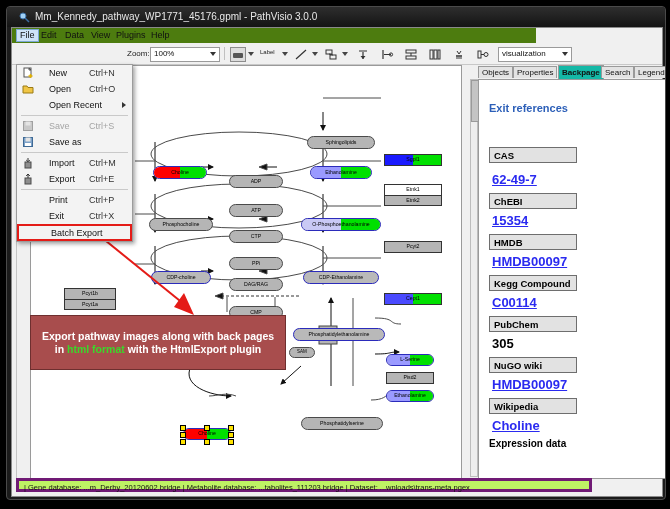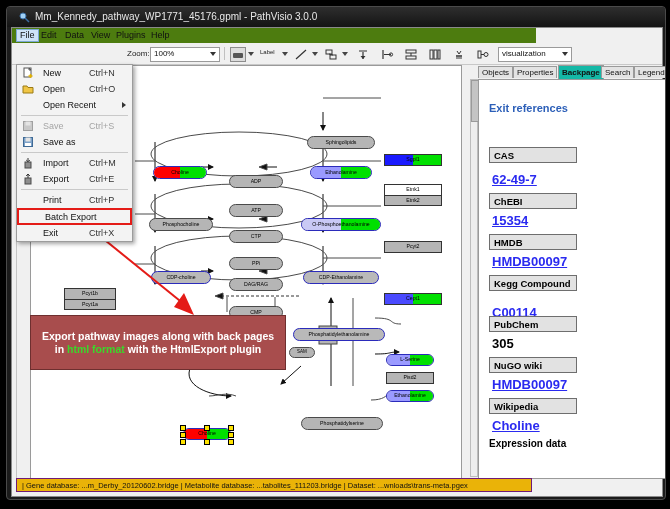--- a/index.html
+++ b/index.html
@@ -43,21 +43,21 @@
   .tb-sep{position:absolute;top:4px;width:1px;height:13px;background:#c0c0c0;}
   .drop-arw{position:absolute;top:9px;width:0;height:0;
             border-left:3px solid transparent;border-right:3px solid transparent;
             border-top:4px solid #444;}
 
   
   .filemenu{position:absolute;left:4px;top:36px;width:115px;
             background:#f3f3f3;border:1px solid #9c9c9c;z-index:60;
             box-shadow:2px 2px 4px rgba(0,0,0,.35);}
   .fm-row{position:relative;height:16px;font-size:9px;color:#111;}
-  .fm-row .lab{position:absolute;left:26px;top:3px;}
+  .fm-row .lab{position:absolute;left:32px;top:3px;}
   .fm-row .acc{position:absolute;left:72px;top:3px;color:#333;}
   .fm-row.dis .lab,.fm-row.dis .acc{color:#a5a5a5;}
   .fm-row .gly{position:absolute;left:5px;top:2px;width:12px;height:12px;}
   .fm-sep{height:1px;background:#c9c9c9;margin:2px 4px;}
   .fm-sub{position:absolute;right:6px;top:5px;width:0;height:0;
           border-top:3px solid transparent;border-bottom:3px solid transparent;
           border-left:4px solid #333;}
   .fm-row.hl{border:2px solid #e41b17;box-sizing:border-box;height:17px;}
   .fm-row.hl .lab{top:2px;}
 
@@ -114,22 +114,22 @@
               color:#2c5fb8;}
   .xr-hdr{position:absolute;left:10px;width:88px;height:16px;background:#e2e2e2;
           border:1px solid #6e6e6e;box-sizing:border-box;font-size:9.5px;
           font-weight:bold;color:#000;line-height:15px;padding-left:4px;}
   .xr-val{position:absolute;left:13px;font-size:13px;font-weight:bold;}
   .xr-val.link{color:#2a2af0;text-decoration:underline;}
   .xr-val.plain{color:#000;text-decoration:none;}
   .expr{position:absolute;left:10px;font-size:10px;font-weight:bold;color:#000;}
 
   
-  .statusbar{position:absolute;left:4px;top:450px;width:516px;height:14px;
-             background:#eab308;border:1px solid #701a75;box-sizing:border-box;}
+  .statusbar{position:absolute;left:4px;top:450px;width:576px;height:14px;
+             background:#bef264;border:3px solid #701a75;box-sizing:border-box;}
   .status-txt{position:absolute;left:5px;top:2px;font-size:7.5px;color:#111;
               white-space:nowrap;}
 </style>
 </head>
 <body>
 
 <div class="screen">
   <div class="win">
 
     <div class="titlebar">
@@ -511,26 +511,26 @@
             <path d="M6 5 V1 M4.2 3 L6 1 L7.8 3" stroke="#333" fill="none"></path>
           </svg>
           <span class="lab">Export</span>
           <span class="acc">Ctrl+E</span>
         </div>
         <div class="fm-sep"></div>
         <div class="fm-row">
           <span class="lab">Print</span>
           <span class="acc">Ctrl+P</span>
         </div>
+        <div class="fm-row">
+          <span class="lab">Exit</span>
+          <span class="acc">Ctrl+X</span>
+        </div>
         <div class="fm-row hl">
           <span class="lab">Batch Export</span>
-        </div>
-        <div class="fm-row">
-          <span class="lab">Exit</span>
-          <span class="acc">Ctrl+X</span>
         </div>
       </div>
 
       <div class="rpanel">
         <div class="tabs">
           <div class="tab" style="left:8px;">Objects</div>
           <div class="tab" style="left:43px;">Properties</div>
           <div class="tab active" style="left:88px;">Backpage</div>
           <div class="tab" style="left:131px;">Search</div>
           <div class="tab" style="left:164px;text-align:right;">Legend</div>
@@ -546,21 +546,21 @@
           <div class="xr-hdr" style="top:67px;">CAS</div>
           <a class="xr-val link" style="top:92px;" href="#">62-49-7</a>
 
           <div class="xr-hdr" style="top:113px;">ChEBI</div>
           <a class="xr-val link" style="top:133px;" href="#">15354</a>
 
           <div class="xr-hdr" style="top:154px;">HMDB</div>
           <a class="xr-val link" style="top:174px;" href="#">HMDB00097</a>
 
           <div class="xr-hdr" style="top:195px;">Kegg Compound</div>
-          <a class="xr-val link" style="top:225px;" href="#">C00114</a>
+          <a class="xr-val link" style="top:215px;" href="#">C00114</a>
 
           <div class="xr-hdr" style="top:236px;">PubChem</div>
           <span class="xr-val plain" style="top:256px;">305</span>
 
           <div class="xr-hdr" style="top:277px;">NuGO wiki</div>
           <a class="xr-val link" style="top:297px;" href="#">HMDB00097</a>
 
           <div class="xr-hdr" style="top:318px;">Wikipedia</div>
           <a class="xr-val link" style="top:338px;" href="#">Choline</a>
 

